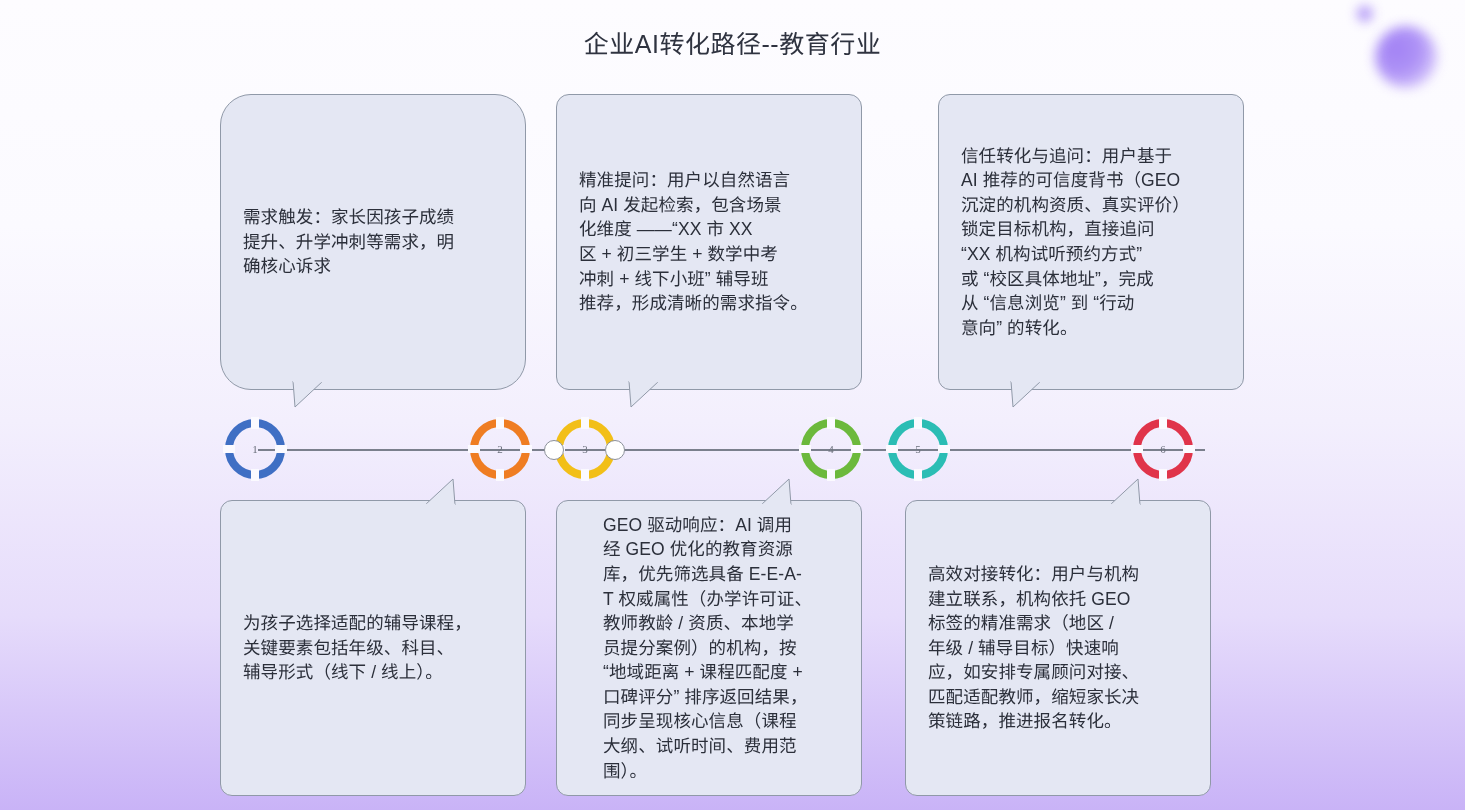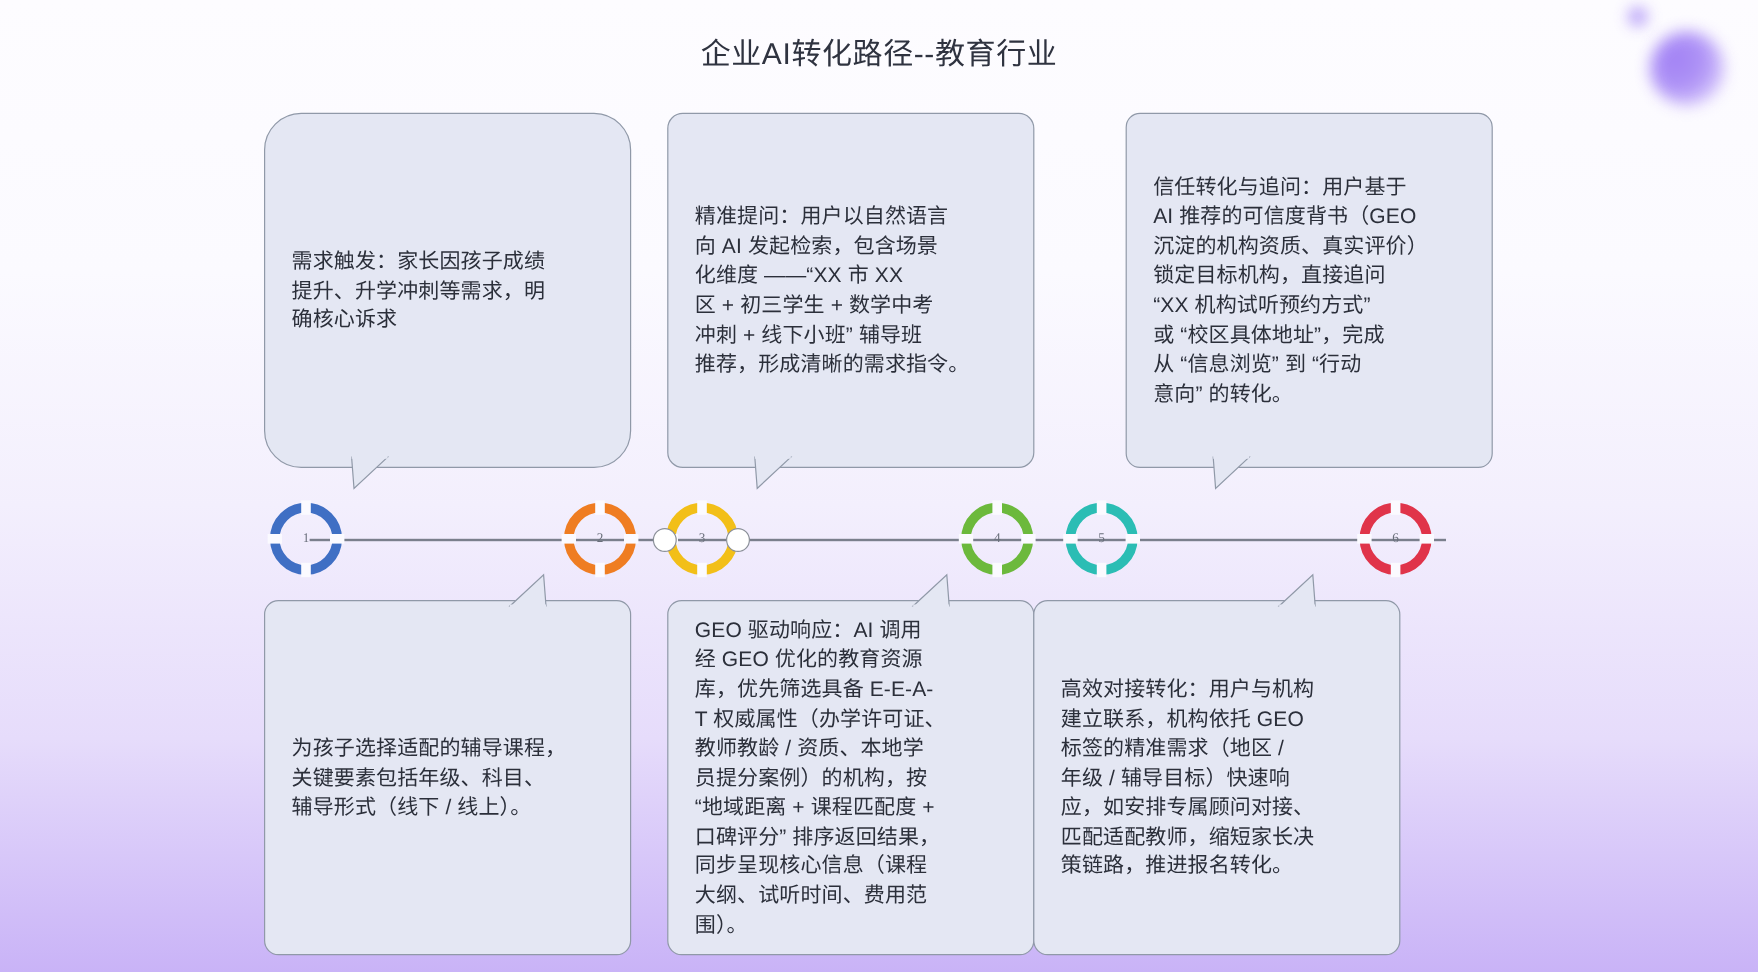--- a/index.html
+++ b/index.html
@@ -49,22 +49,22 @@
     display:flex;
     align-items:center;
   }
   .card-top    { top:94px; height:296px; }
   .card-bottom { top:500px; height:296px; }
 
   .card-1 { left:220px;border-radius:31px; }
   .card-2 { left:556px;border-radius:13px; }
   .card-3 { left:891px;margin-left:47px; }
   .card-4 { left:220px; }
-  .card-5 { left:556px; }
-  .card-6 { left:861px;justify-content:center; }
+  .card-5 { left:556px;padding-left:24px; }
+  .card-6 { left:905px;justify-content:center; }
 
   .card-text {
     padding:0 22px;
     width:100%;
     font-size:17.5px;
     line-height:24.6px;
     color:#2b2f3a;
     white-space:pre-line;
     letter-spacing:.1px;
   }

